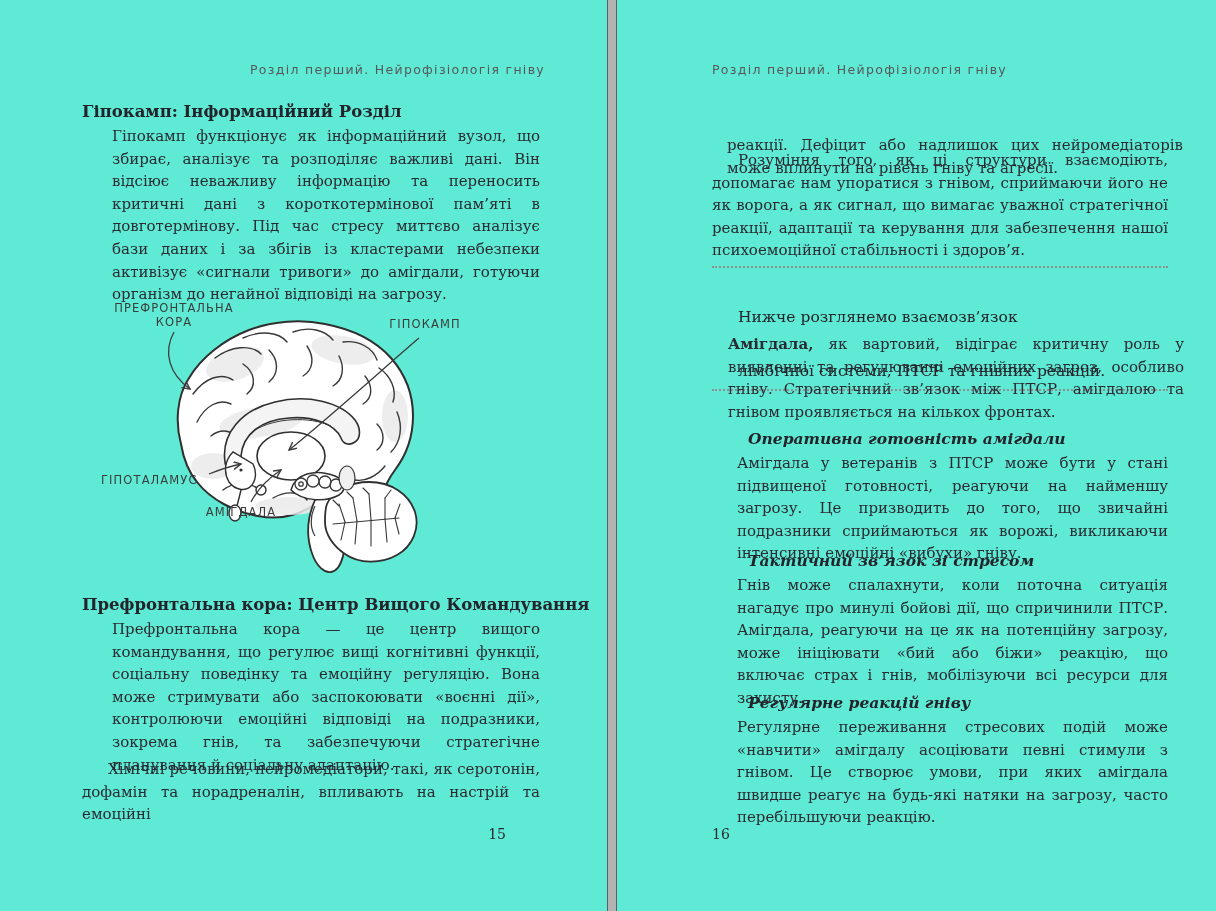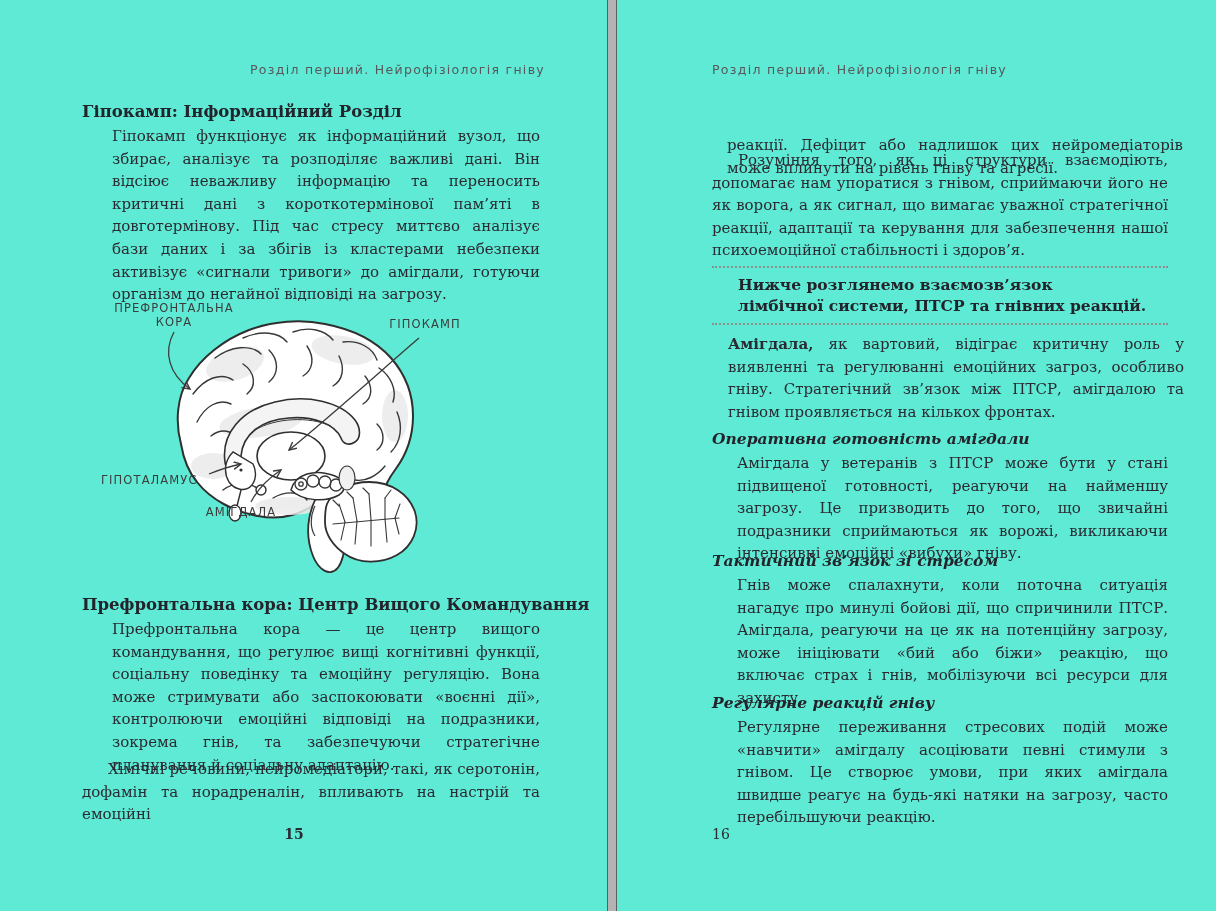--- a/index.html
+++ b/index.html
@@ -8,28 +8,28 @@
   .page{position:absolute;top:0;height:100%;}
   .page-left{left:0;width:607px;}
   .page-right{left:617px;width:599px;}
   .spine{position:absolute;left:607px;top:0;width:10px;height:911px;background:#b3b3b3;
          border-left:1px solid #5e5e5e;border-right:1px solid #5e5e5e;box-sizing:border-box;}
   .running-head{position:absolute;top:62px;font-family:"DejaVu Sans",sans-serif;
          font-size:12.5px;letter-spacing:1.3px;color:#58585c;white-space:nowrap;}
   .page-left .running-head{left:82px;width:463px;text-align:right;}
   .page-right .running-head{left:95px;}
   .sec-heading{position:absolute;font-weight:bold;font-size:16.5px;color:#23232b;white-space:nowrap;}
-  .sub-heading{position:absolute;font-weight:bold;font-style:italic;font-size:15.5px;color:#23232b;white-space:nowrap;}
+  .sub-heading{position:absolute;font-weight:bold;font-style:italic;font-size:15.5px;color:#23232b;white-space:nowrap;margin-left:36px;}
   .body-par{position:absolute;font-size:15px;line-height:22.6px;text-align:justify;}
   .lead-bold{font-weight:bold;}
   .callout{position:absolute;left:95px;width:456px;border-top:2px dotted #8f8f8f;
          border-bottom:2px dotted #8f8f8f;padding:6px 0 7px 0;}
-  .callout div{font-weight:bold;font-size:15.5px;line-height:21px;padding-left:26px;color:#23232b;}
+  .callout div{font-weight:normal;font-size:15.5px;line-height:21px;padding-left:26px;color:#23232b;margin-top:33px;}
   .page-num{position:absolute;font-size:14px;color:#2a2a32;}
-  .page-left .page-num{left:82px;width:424px;text-align:center;top:826px;font-weight:bold;}
+  .page-left .page-num{left:82px;width:424px;text-align:right;top:826px;}
   .page-right .page-num{left:95px;top:826px;}
   .figure{position:absolute;left:93px;top:294px;width:432px;height:288px;}
   .fig-label{font-family:"DejaVu Sans",sans-serif;font-size:11.5px;letter-spacing:1.1px;fill:#3c3c3c;}
 </style>
 </head>
 <body>
 
 <div class="stage">
 
   <div class="page page-left">

